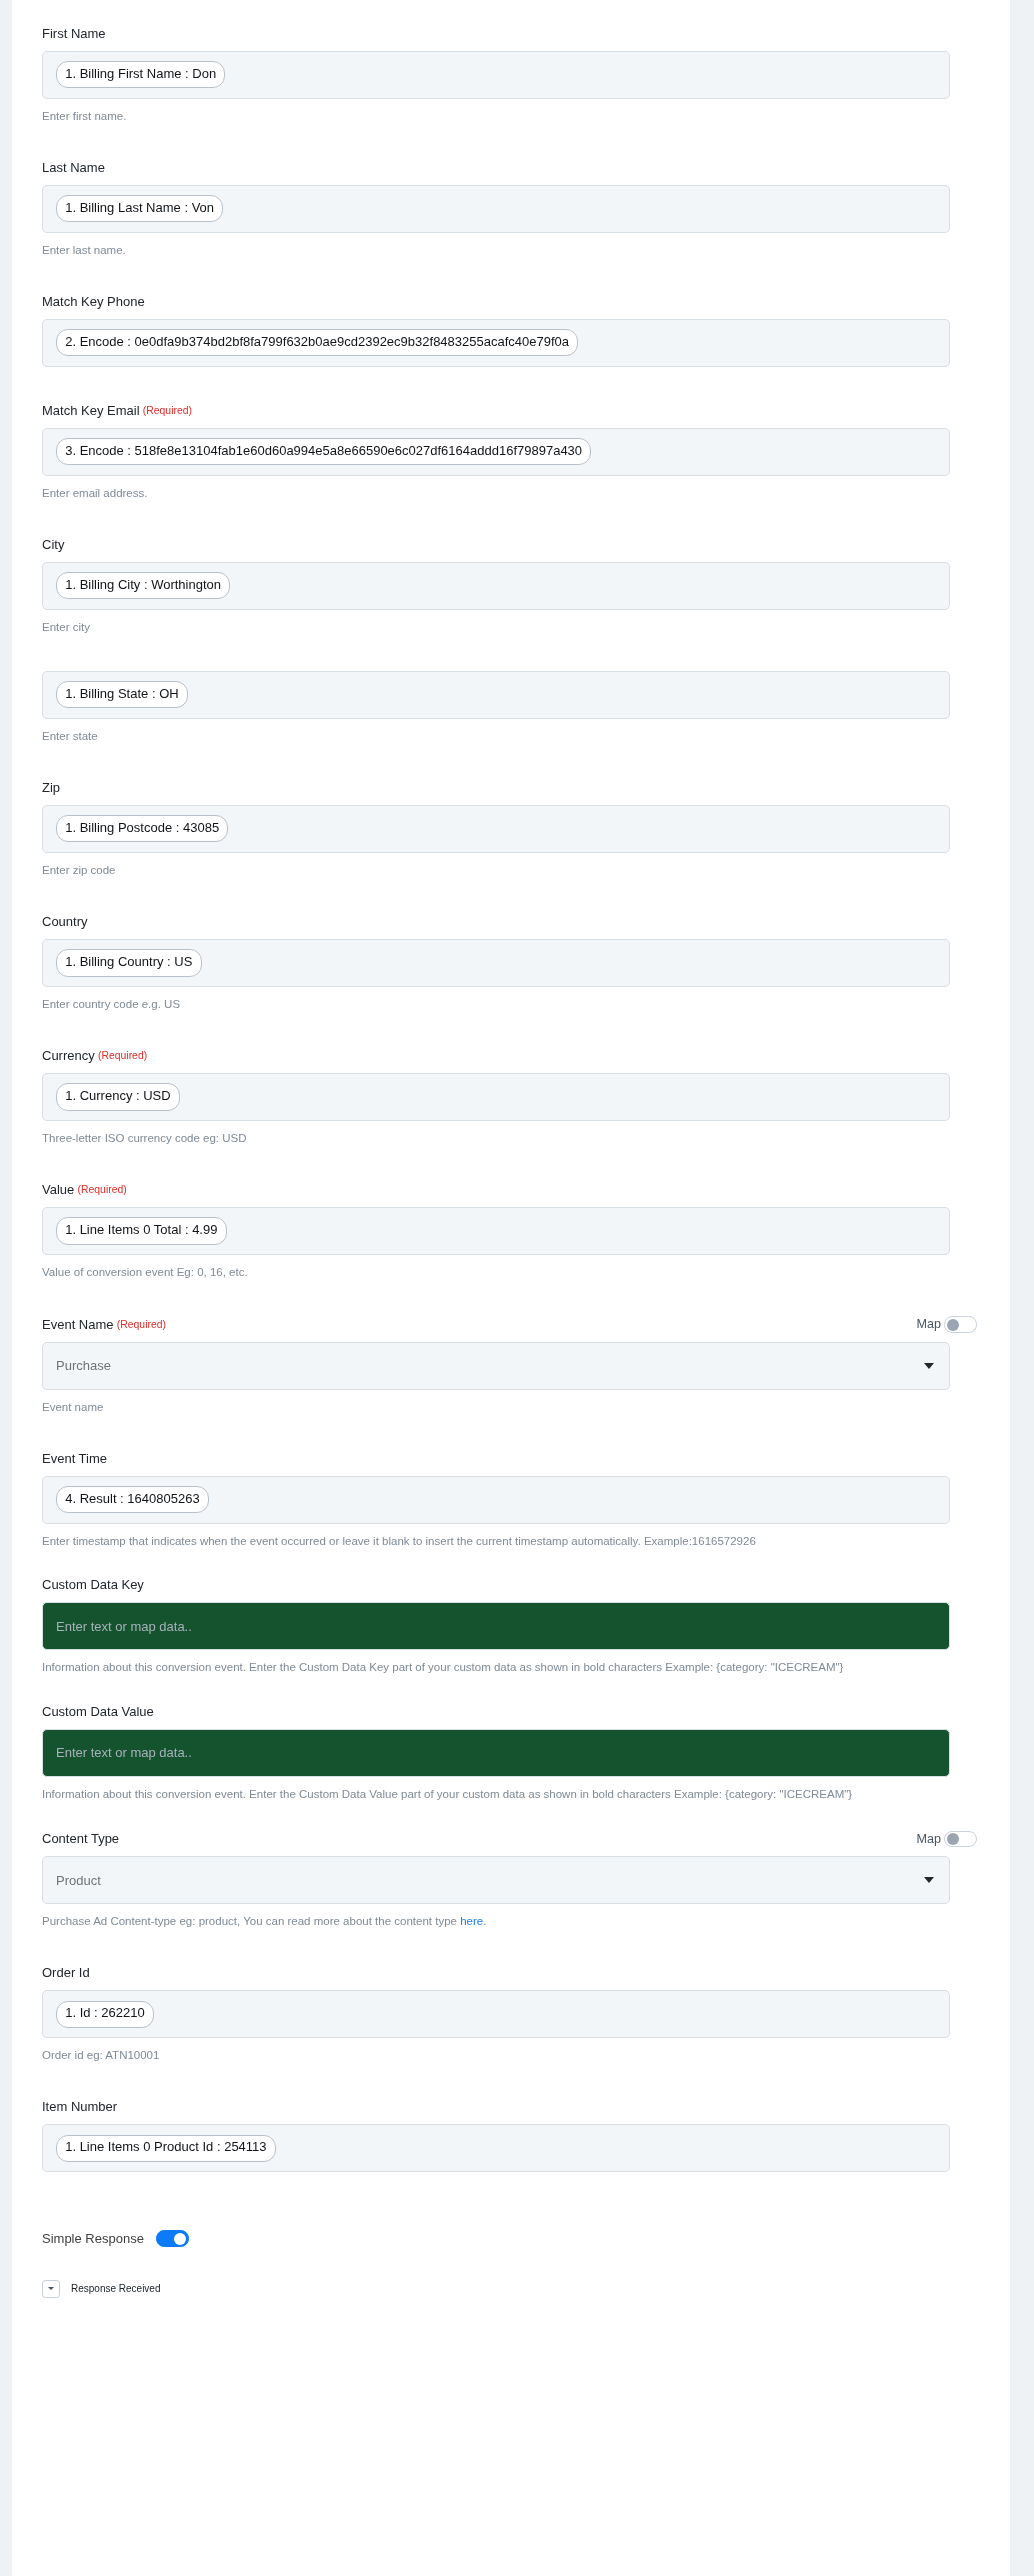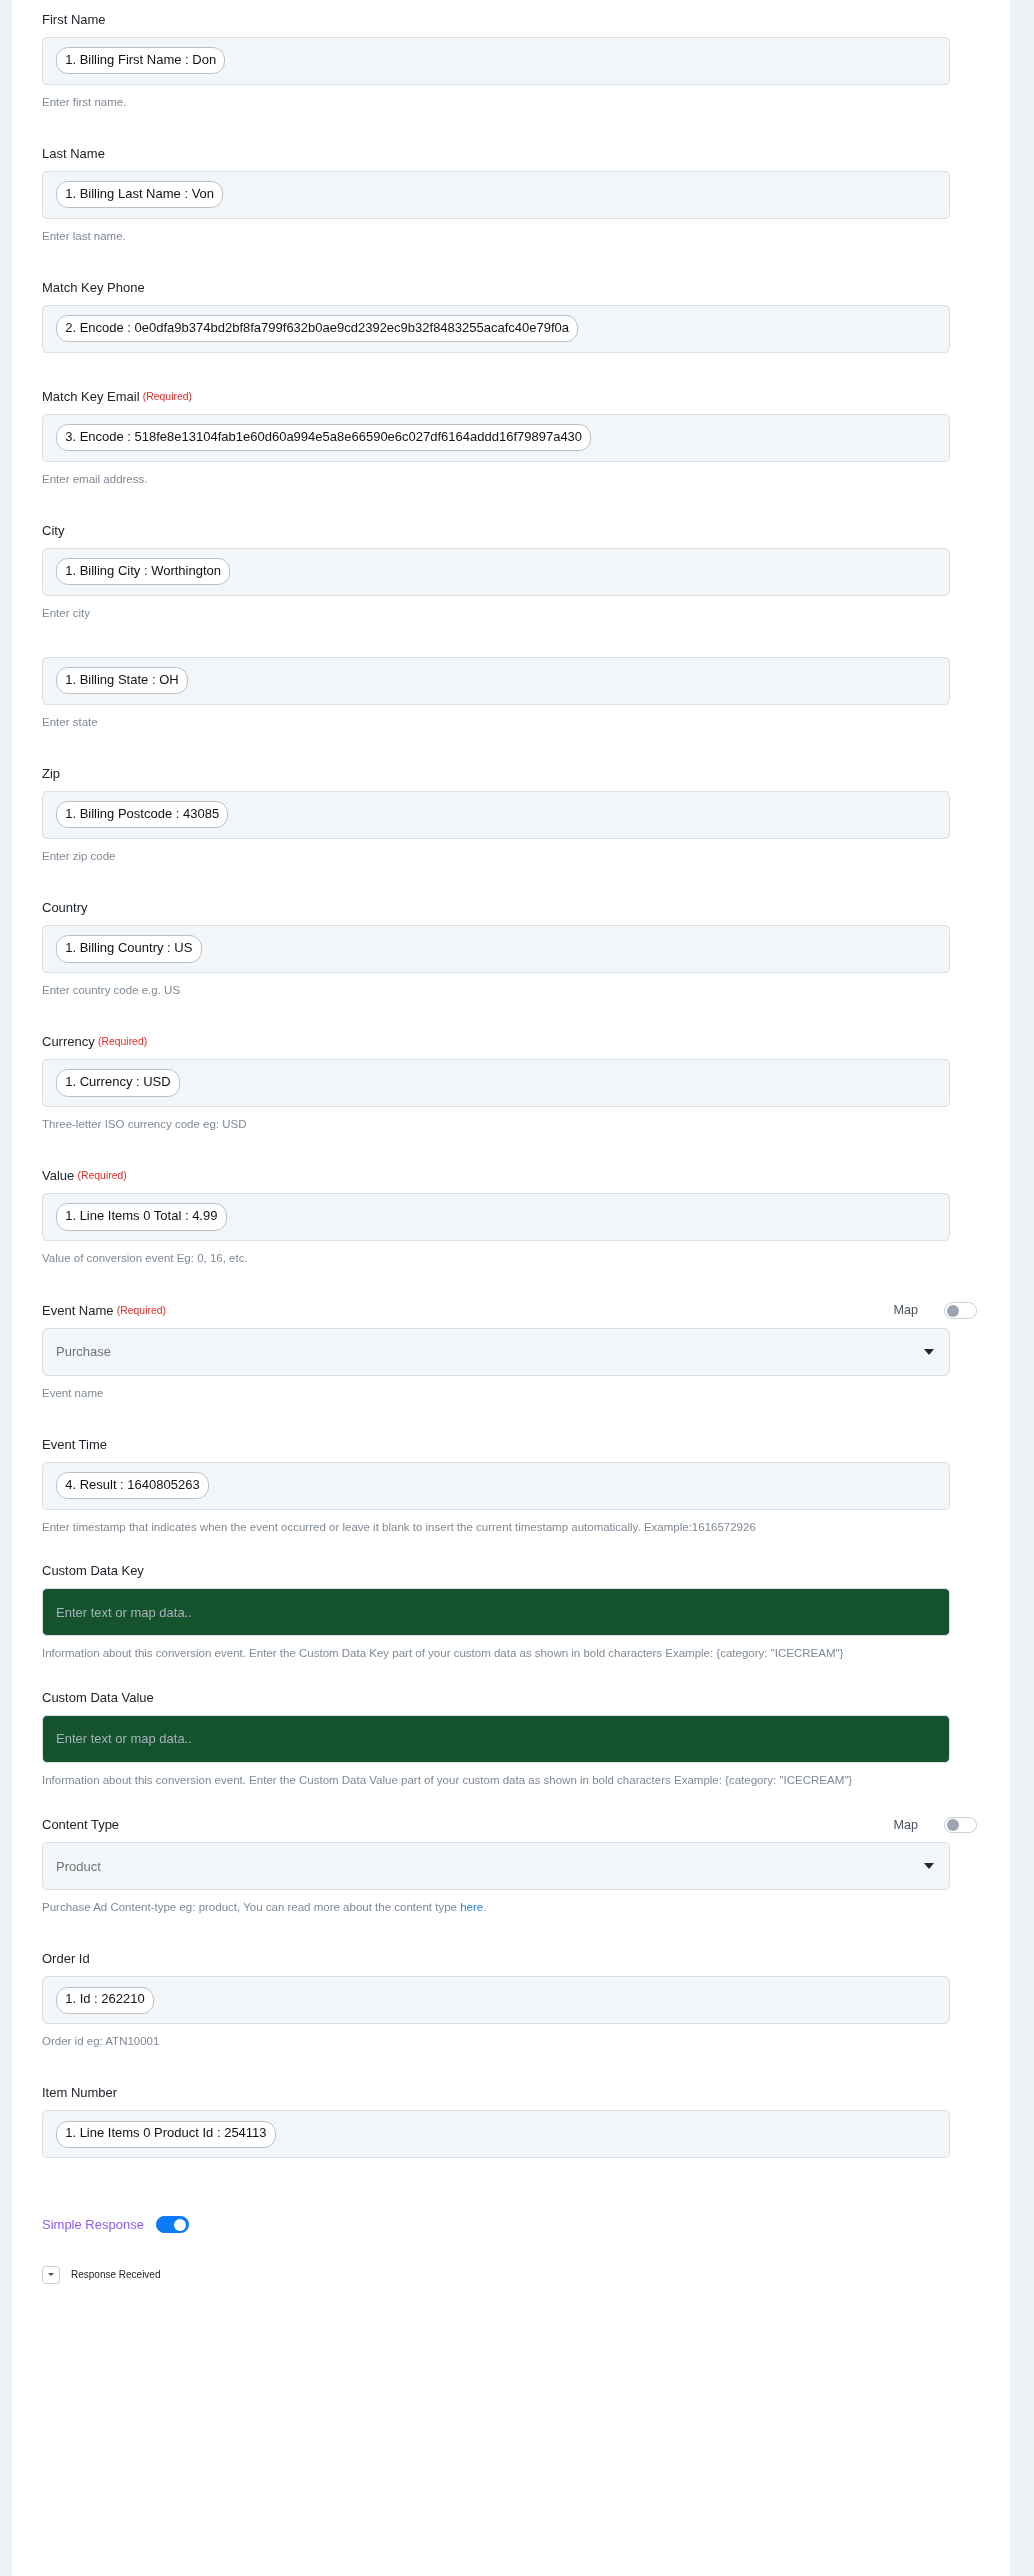--- a/index.html
+++ b/index.html
@@ -25,21 +25,21 @@
   .panel {
     position:absolute; left:12px; top:0;
     width:998px; min-height:2576px;
     background:#ffffff;
   }
   .right-strip {
     position:absolute; left:1010px; top:0; width:25px; height:100%;
     background:#eef2f5;
   }
   .inner {
-    padding:0 0 0 0;
+    padding:14px 0 0 0;
   }
   .field {
     padding:0 60px 0 30px;
     margin:0;
   }
   .field-label {
     font-size:13px;
     color:#20262c;
     line-height:1.2;
     padding-top:0;
@@ -57,21 +57,21 @@
     top:0.5px;
   }
   .label-row {
     display:flex;
     align-items:center;
     justify-content:space-between;
     margin:0 0 9.3px 0;
   }
   .label-row .field-label { margin:0; }
   .map-wrap {
-    display:flex; align-items:center; gap:26px;
+    display:flex; align-items:center; gap:3px;
     margin-right:-27px;
   }
   .map-text {
     font-size:12.6px;
     color:#4a5560;
   }
   
   .toggle {
     width:33px; height:16.4px;
     border-radius:8.2px;
@@ -162,21 +162,21 @@
   .gap-md { height:36px; }
   
   .simple-row {
     padding:0 60px 0 30px;
     display:flex;
     align-items:center;
     gap:12px;
   }
   .simple-row .simple-label {
     font-size:13px;
-    color:#8b5cf6;
+    color:#404040;
   }
   .resp-row {
     padding:0 60px 0 30px;
     display:flex;
     align-items:center;
     gap:11px;
   }
   .chev-box {
     width:18px; height:18px;
     border:0.8px solid #c6ced6;

